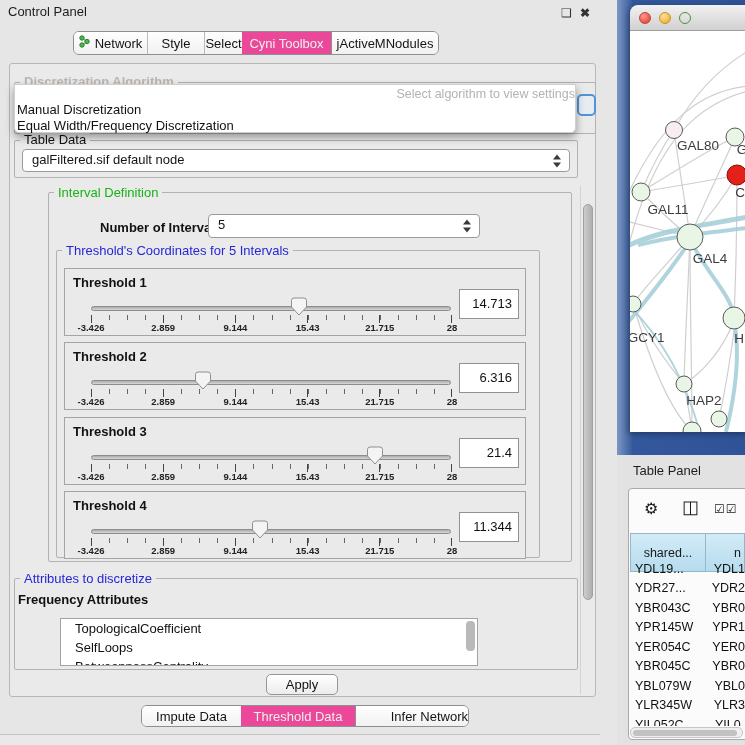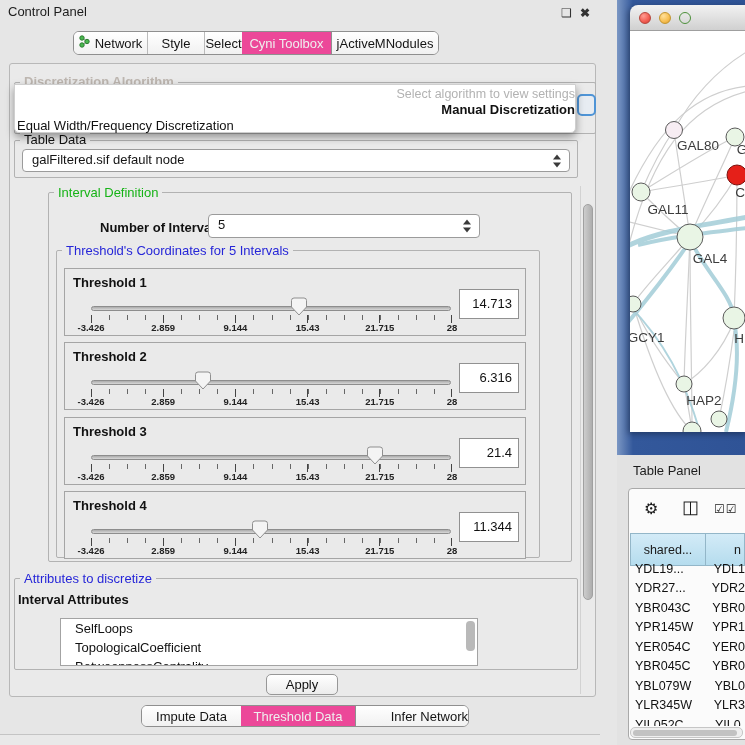--- a/index.html
+++ b/index.html
@@ -21,21 +21,21 @@
   
   .combo{position:absolute;background:#fff;border:1px solid #9b9b9b;border-radius:4px;font-size:13px;color:#141414;padding:2px 20px 0 9px;white-space:nowrap;overflow:hidden;}
   .spin{position:absolute;right:7px;top:50%;transform:translateY(-50%);width:9px;height:13px;}
   .spin:before,.spin:after{content:"";position:absolute;left:0;border-left:4.5px solid transparent;border-right:4.5px solid transparent;}
   .spin:before{top:0;border-bottom:5px solid #3a3a3a;}
   .spin:after{bottom:0;border-top:5px solid #3a3a3a;}
   
   .popup{left:14px;top:84px;width:562px;height:49px;background:#fff;border:1px solid #cfcfcf;border-radius:0 0 5px 5px;box-shadow:0 4px 9px rgba(0,0,0,.38);z-index:30;}
   .popup .ph{font-size:12.5px;color:#b2b2b2;text-align:right;padding-top:2px;}
   .popup .opt{font-size:13px;padding:1px 0 0 2px;line-height:15px;}
-  .popup .opt.b{font-weight:bold;text-align:right;}
+  .popup .opt.b{font-weight:normal;}
   .focus-stub{left:577px;top:94px;width:19px;height:22px;border:2px solid #4f94d6;border-radius:5px;background:#e7ecf2;z-index:5;}
   
   .tbox{position:absolute;left:64px;width:462px;height:68px;border:1px solid #a5a5a5;background:#eaeaea;}
   .tbox .tl{position:absolute;left:8px;top:6px;font-size:13px;font-weight:bold;}
   .track{position:absolute;left:26px;top:37px;width:360px;height:5px;border:1px solid #8d8d8d;border-radius:3px;background:linear-gradient(#ababab,#d8d8d8);}
   .thumb{position:absolute;top:28px;z-index:2;}
   .tminor,.tmajor{position:absolute;left:26px;width:361px;}
   .tminor{top:46px;height:5px;background-image:repeating-linear-gradient(90deg,#666 0 1px,transparent 1px 5%);}
   .tmajor{top:46px;height:8px;background-image:repeating-linear-gradient(90deg,#444 0 1px,transparent 1px 20%);border-right:1px solid #444;}
   .tlabels{position:absolute;left:26px;top:53px;width:361px;height:12px;}
@@ -53,21 +53,21 @@
   
   .desktop{left:617px;top:0;width:128px;height:455px;background:linear-gradient(90deg,#7b97c4 0,#33589b 16px,#2f5396 100%);}
   .rbottom{left:617px;top:455px;width:128px;height:290px;background:#e2e2e2;}
   .netwin{left:630px;top:5px;width:118px;height:427px;border-radius:8px 0 0 0;overflow:hidden;box-shadow:-2px 2px 6px rgba(0,0,0,.35);}
   .netwin .titlebar{height:26px;background:linear-gradient(#f2f2f2,#d0d0d0);border-bottom:1px solid #9f9f9f;position:relative;}
   .light{position:absolute;top:7px;width:12px;height:12px;border-radius:50%;}
   .netcanvas{height:401px;background:#fff;}
   .tpanel-title{left:633px;top:463px;font-size:13px;color:#1c1c1c;}
   .tablebox{left:628px;top:488px;width:120px;height:252px;background:#fbfbfb;border:1px solid #a9a9a9;border-radius:4px 0 0 4px;}
   .ticon{position:absolute;top:10px;color:#1a1a1a;}
-  .thead{position:absolute;left:630px;top:533px;width:115px;height:33px;display:flex;}
+  .thead{position:absolute;left:630px;top:533px;width:115px;height:39px;display:flex;}
   .thcell{background:linear-gradient(#d3ebf7,#b5dcee);border:1px solid #93b6c8;font-size:12.5px;display:flex;align-items:center;justify-content:center;color:#1a1a1a;}
   .trows{position:absolute;left:630px;top:559px;width:115px;height:167px;overflow:hidden;}
   .trow{display:flex;height:19.5px;align-items:center;font-size:12.5px;}
   .trow .c1{width:78px;padding-left:5px;} .trow .c2{padding-left:7px;}
   .hscroll{position:absolute;left:630px;top:727px;width:113px;height:11px;background:#efefef;border:1px solid #c6c6c6;border-radius:5px;}
   .hscroll .ht{position:absolute;left:2px;top:1.5px;width:104px;height:6px;background:#c2c2c2;border-radius:3px;}
   .status-strip{left:0;top:734px;width:600px;height:11px;background:#e9e9e9;border-top:1px solid #c4c4c4;}
   svg text{font-family:"Liberation Sans",sans-serif;}
 </style>
 </head>
@@ -202,24 +202,24 @@
       <span style="left:40%">9.144</span>
       <span style="left:60%">15.43</span>
       <span style="left:80%">21.715</span>
       <span style="left:100%">28</span>
   </div>
   <div class="vfield">11.344</div>
 </div>
 
 <div class="group" style="left:14px;top:578px;width:564px;height:92px;"></div>
 <div class="abs legend lg-blue" style="left:20px;top:571px;">Attributes to discretize</div>
-<div class="abs" style="left:18px;top:592px;font-size:13px;font-weight:bold;">Interval Attributes</div>
+<div class="abs" style="left:18px;top:592px;font-size:13px;font-weight:bold;">Frequency Attributes</div>
 <div class="abs listbox">
+  <div class="li">TopologicalCoefficient</div>
   <div class="li">SelfLoops</div>
-  <div class="li">TopologicalCoefficient</div>
   <div class="li">BetweennessCentrality</div>
   <div class="vthumb-s"></div>
 </div>
 
 <div class="abs btn" style="left:266px;top:674px;width:72px;height:21px;">
     <span>Apply</span>
   </div>
 
 <div class="abs vscroll">
     <div class="vt"></div>

